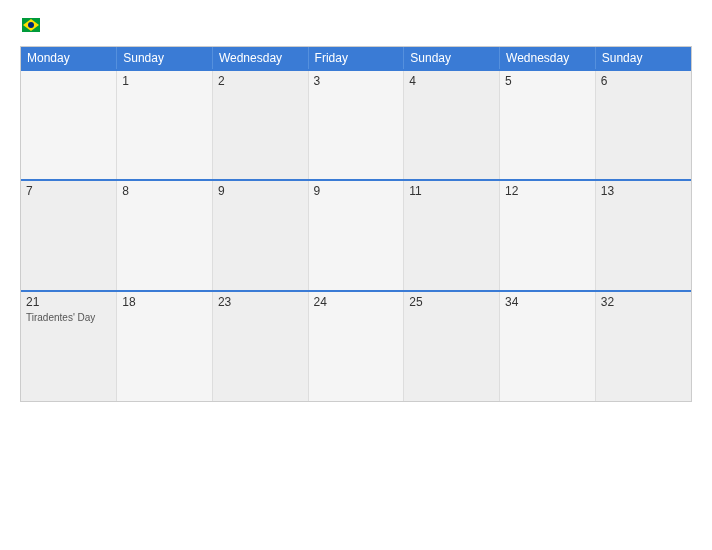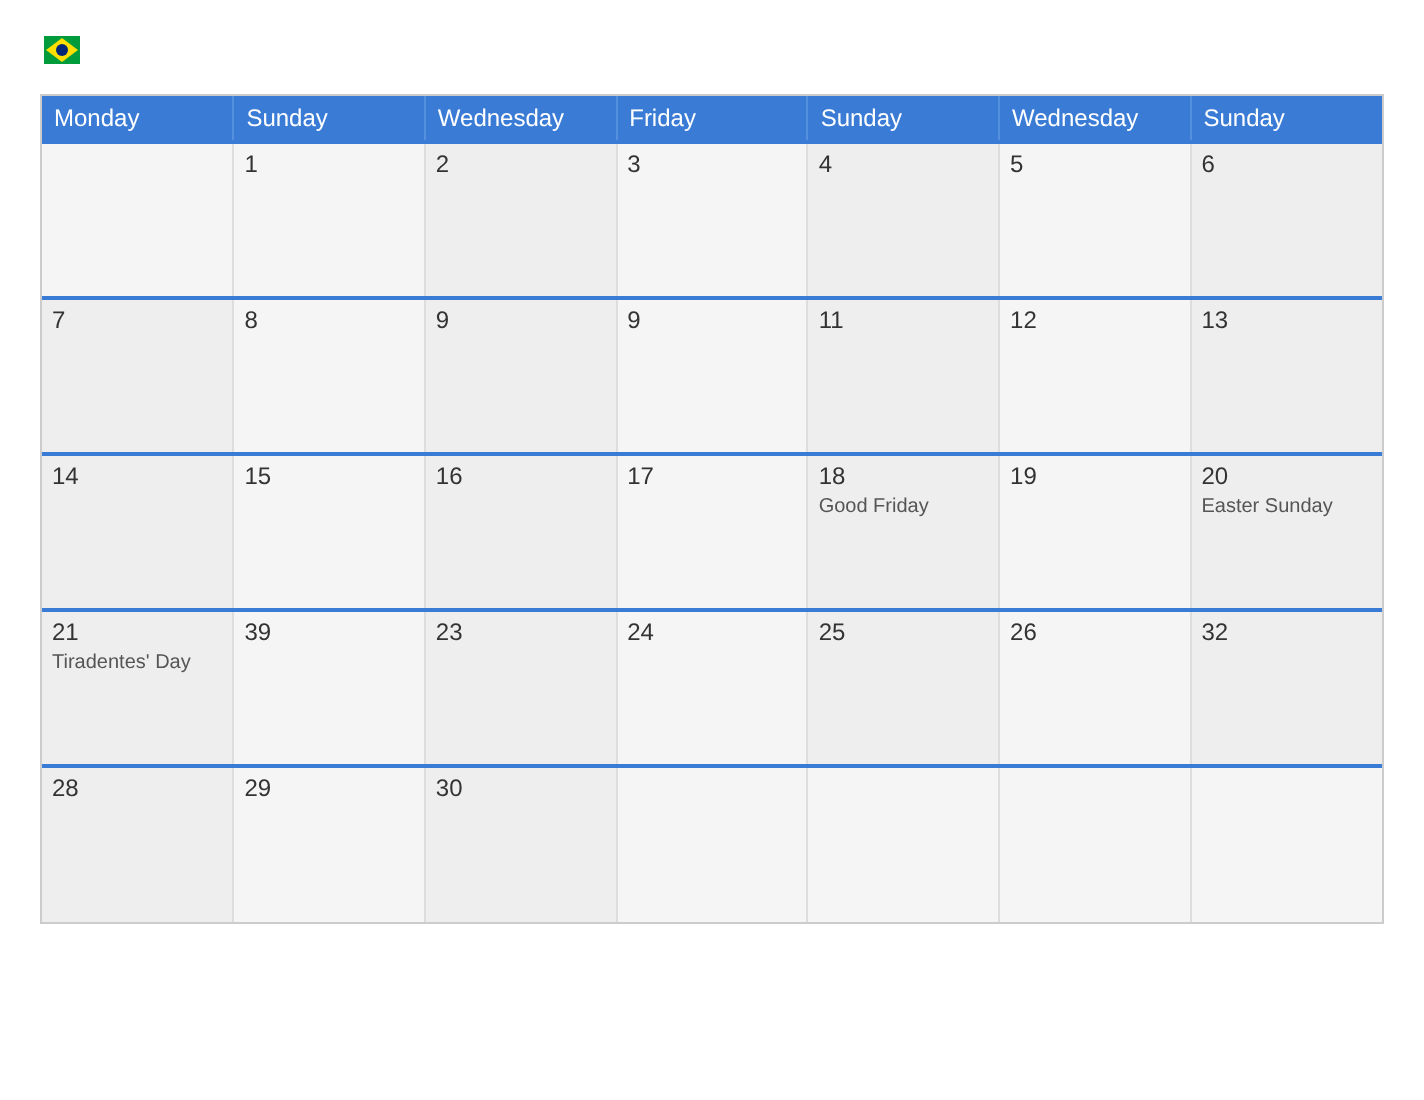--- a/index.html
+++ b/index.html
@@ -196,78 +196,38 @@
             </td>
             <td>
               <span class="day-number">12</span>
             </td>
             <td>
               <span class="day-number">13</span>
             </td>
           </tr>
           <tr class="week-row">
             <td>
-              <span class="day-number">14</span>
-            </td>
-            <td>
-              <span class="day-number">15</span>
-            </td>
-            <td>
-              <span class="day-number">16</span>
-            </td>
-            <td>
-              <span class="day-number">17</span>
-            </td>
-            <td>
-              <span class="day-number">18</span>
-              <span class="holiday-name">Good Friday</span>
-            </td>
-            <td>
-              <span class="day-number">19</span>
-            </td>
-            <td>
-              <span class="day-number">20</span>
-              <span class="holiday-name">Easter Sunday</span>
-            </td>
-          </tr>
-          <tr class="week-row">
-            <td>
               <span class="day-number">21</span>
               <span class="holiday-name">Tiradentes' Day</span>
             </td>
             <td>
-              <span class="day-number">39</span>
+              <span class="day-number">18</span>
             </td>
             <td>
               <span class="day-number">23</span>
             </td>
             <td>
               <span class="day-number">24</span>
             </td>
             <td>
               <span class="day-number">25</span>
             </td>
             <td>
-              <span class="day-number">26</span>
+              <span class="day-number">34</span>
             </td>
             <td>
               <span class="day-number">32</span>
             </td>
-          </tr>
-          <tr class="week-row">
-            <td>
-              <span class="day-number">28</span>
-            </td>
-            <td>
-              <span class="day-number">29</span>
-            </td>
-            <td>
-              <span class="day-number">30</span>
-            </td>
-            <td class="empty-cell"></td>
-            <td class="empty-cell"></td>
-            <td class="empty-cell"></td>
-            <td class="empty-cell"></td>
           </tr>
         </tbody>
     </table>
   </div>
 </div>
 
 </body></html>

